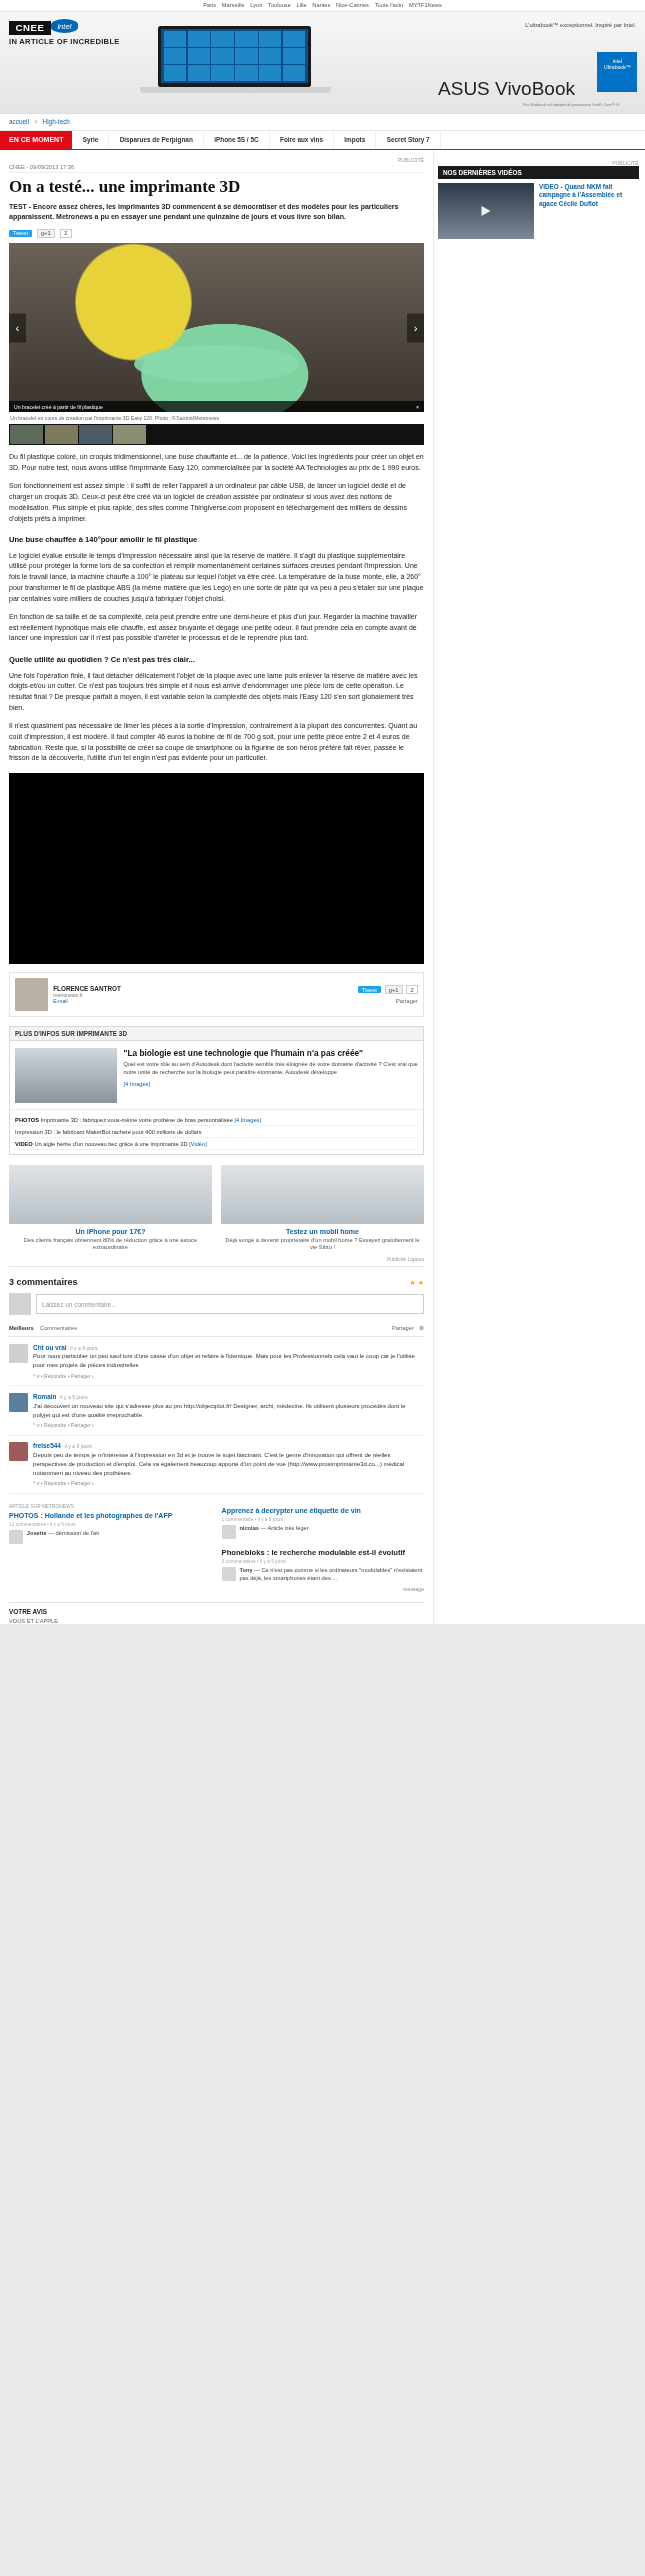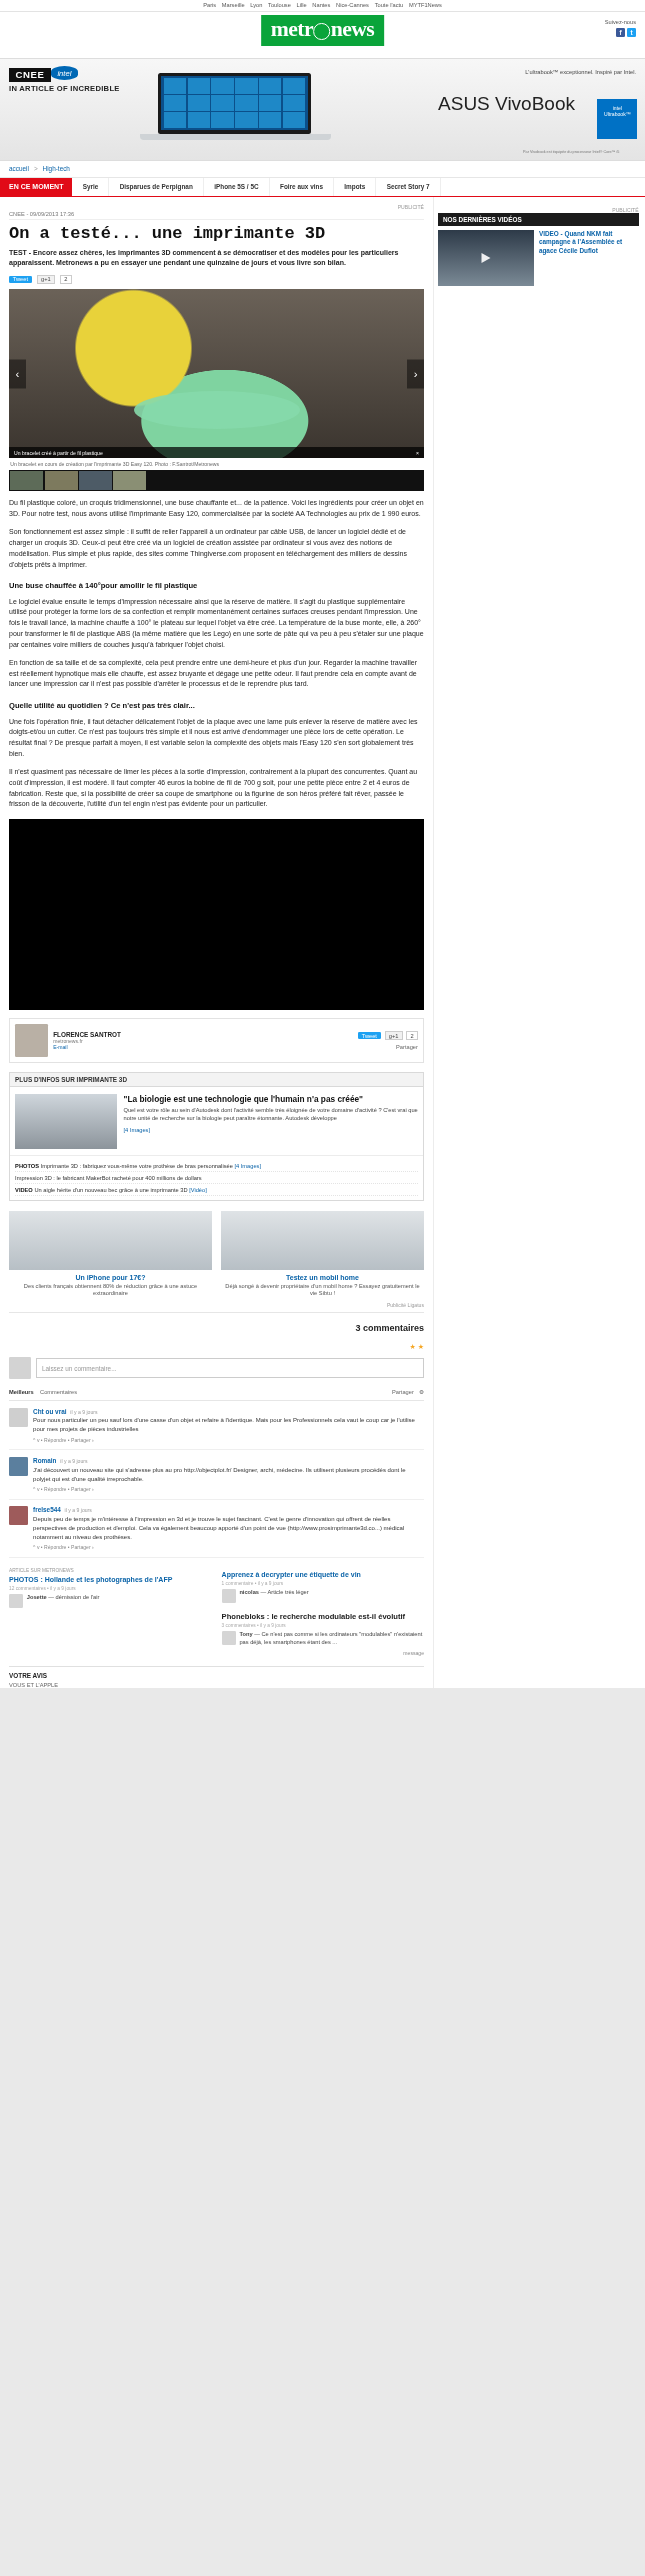--- a/index.html
+++ b/index.html
@@ -41,21 +41,21 @@
   
   .adbanner {
     height: 102px; background:#efefef; position:relative; overflow:hidden;
     border-bottom:0.6px solid #ddd;
     background: linear-gradient(#f7f7f7,#e4e4e4);
   }
   .asus-logo{position:absolute;left:9px;top:9px;background:#111;color:#fff;font-size:9.6px;font-weight:bold;padding:1.9px 6.4px;letter-spacing:0.6px;}
   .intel-logo{position:absolute;left:51px;top:7.6px;background:#0068b5;color:#fff;font-size:7.6px;border-radius:50%/40%;padding:2.5px 6.4px;font-style:italic;}
   .ad-tag{position:absolute;left:9px;top:25.5px;font-size:7.6px;font-weight:bold;color:#222;letter-spacing:0.3px;}
   .ad-sub{position:absolute;right:9px;top:10.2px;font-size:5.7px;color:#444;}
-  .ad-title{position:absolute;right:70px;top:34px;font-size:19px;color:#222;font-weight:normal;}
+  .ad-title{position:absolute;right:70px;top:66px;font-size:19px;color:#222;font-weight:normal;}
   .ad-note{position:absolute;right:25.5px;bottom:5.1px;font-size:3.8px;color:#777;}
   .ultrabook{position:absolute;right:7.6px;top:40px;width:40px;height:40px;background:#0071c5;color:#fff;font-size:5.1px;text-align:center;padding-top:6.4px;line-height:1.2;}
   .laptop{position:absolute;left:140px;top:14px;width:191px;height:76px;}
   .laptop .screen{position:absolute;left:18px;top:0;width:153px;height:61px;background:#1a1a1a;border-radius:2.5px;padding:3.2px;}
   .laptop .tiles{width:100%;height:100%;background:#0b4f8a;display:grid;grid-template-columns:repeat(6,1fr);grid-template-rows:repeat(3,1fr);gap:1.3px;padding:2.5px;}
   .laptop .tiles i{display:block;background:#1e88c7;}
   .laptop .base{position:absolute;left:0;top:61px;width:191px;height:6.4px;background:#cfd3d6;border-radius:0 0 3.8px 3.8px;}
 
   
   .breadcrumb { font-size:6.4px; padding:4.5px 9px; color:#555; border-bottom:0.6px solid #e6e6e6;}
@@ -67,21 +67,21 @@
   .nav-flag{background:#e10a17;color:#fff;font-weight:bold;font-size:7px;display:flex;align-items:center;padding:0 9px;}
   .navstrip .item{display:flex;align-items:center;padding:0 10.2px;font-size:6.4px;color:#333;font-weight:bold;border-right:0.6px solid #eee;cursor:pointer;}
 
   
   .cols{display:flex;}
   .main{width:433px;padding:7.6px 9px 0 9px;}
   .side{width:212px;padding:7.6px 6.4px 0 3.8px;border-left:0.6px solid #ececec;}
 
   .pub-label{font-size:5.1px;color:#999;text-align:right;margin-bottom:1.3px;}
   .kicker{font-size:5.7px;color:#777;border-bottom:0.6px solid #eee;padding-bottom:1.9px;margin-bottom:3.8px;}
-  h1.title{font-size:17px;margin:1.3px 0 5.1px 0;font-weight:bold;color:#111;font-family:Liberation Mono, monospace;}
+  h1.title{font-size:17px;margin:1.3px 0 5.1px 0;font-weight:bold;color:#111;font-family:Liberation Serif, serif;}
   .chapo{font-size:7px;line-height:1.45;font-weight:bold;color:#222;margin-bottom:6.4px;}
   .sharebar{display:flex;align-items:center;gap:5.1px;margin-bottom:5.1px;font-size:5.7px;}
   .tweetbtn{background:#1da1f2;color:#fff;padding:0.6px 3.8px;border-radius:1.3px;font-size:5.7px;}
   .gbtn{background:#f1f1f1;border:0.6px solid #ccc;padding:0.6px 3.2px;font-size:5.7px;color:#444;}
   .cnt{border:0.6px solid #ccc;padding:0.6px 3.2px;font-size:5.7px;color:#444;background:#fff;}
 
   
   .media{position:relative;background:#000;height:169px;overflow:hidden;}
   .media .photo{
     position:absolute;inset:0;
@@ -129,21 +129,21 @@
 
   
   .promos{display:flex;gap:9px;margin-top:10.2px;}
   .promo{width:50%;text-align:center;}
   .promo .img{height:59px;background:linear-gradient(#dfe3e6,#b7bfc5);}
   .promo .ti{font-size:7px;color:#0a63a8;font-weight:bold;margin-top:3.8px;}
   .promo .tx{font-size:5.7px;color:#555;margin-top:1.9px;line-height:1.35;}
   .pubfoot{text-align:right;font-size:5.1px;color:#999;margin-top:3.8px;border-bottom:0.6px solid #e6e6e6;padding-bottom:3.8px;}
 
   
-  .cmt-head{display:flex;align-items:flex-end;gap:10px;margin-top:10.2px;flex-direction:column;}
+  .cmt-head{display:flex;align-items:flex-end;gap:10px;margin-top:10.2px;}
   .cmt-head h3{font-size:9px;margin:0;color:#222;font-weight:bold;}
   .stars{margin-left:auto;color:#f5a623;font-size:7px;}
   .cmt-input{display:flex;gap:5.1px;align-items:center;margin-top:6.4px;}
   .cmt-av{width:21.7px;height:21.7px;background:#d3d3d3;border-radius:1.3px;}
   .cmt-field{flex:1;border:0.6px solid #ccc;padding:5.1px;font-size:6.4px;color:#999;background:#fff;}
   .cmt-tools{display:flex;align-items:center;gap:6.4px;font-size:5.7px;color:#666;border-bottom:0.6px solid #e6e6e6;padding:5.1px 0;margin-top:5.1px;}
   .cmt-tools .sel{font-weight:bold;color:#333;}
   .cmt-tools .rightt{margin-left:auto;display:flex;gap:5.1px;align-items:center;}
   .comment{display:flex;gap:5.1px;padding:6.4px 0;border-bottom:0.6px solid #efefef;}
   .c-av{width:19px;height:19px;background:#cfcfcf;border-radius:1.3px;flex:none;}
@@ -189,36 +189,20 @@
     <span>Marseille</span>
     <span>Lyon</span>
     <span>Toulouse</span>
     <span>Lille</span>
     <span>Nantes</span>
     <span>Nice-Cannes</span>
     <span>Toute l'actu</span>
     <span>MYTF1News</span>
   </div>
 
-  <div class="masthead">
-    <div class="logo-wrap">
-      <div class="logo">
-        <span>metr</span>
-        <span class="o-globe"></span>
-        <span>news</span>
-      </div>
-    </div>
-    <div class="follow">
-      <div>Suivez-nous</div>
-      <div class="social">
-        <span class="sq fb">f</span>
-        <span class="sq tw">t</span>
-      </div>
-    </div>
-  </div>
 
   <div class="adbanner">
     <div class="asus-logo">CNEE</div>
     <div class="intel-logo">intel</div>
     <div class="ad-tag">IN ARTICLE OF INCREDIBLE</div>
     <div class="ad-sub">L'ultrabook™ exceptionnel. Inspiré par Intel.</div>
     <div class="laptop">
       <div class="screen">
           <div class="tiles">
         <i></i>

